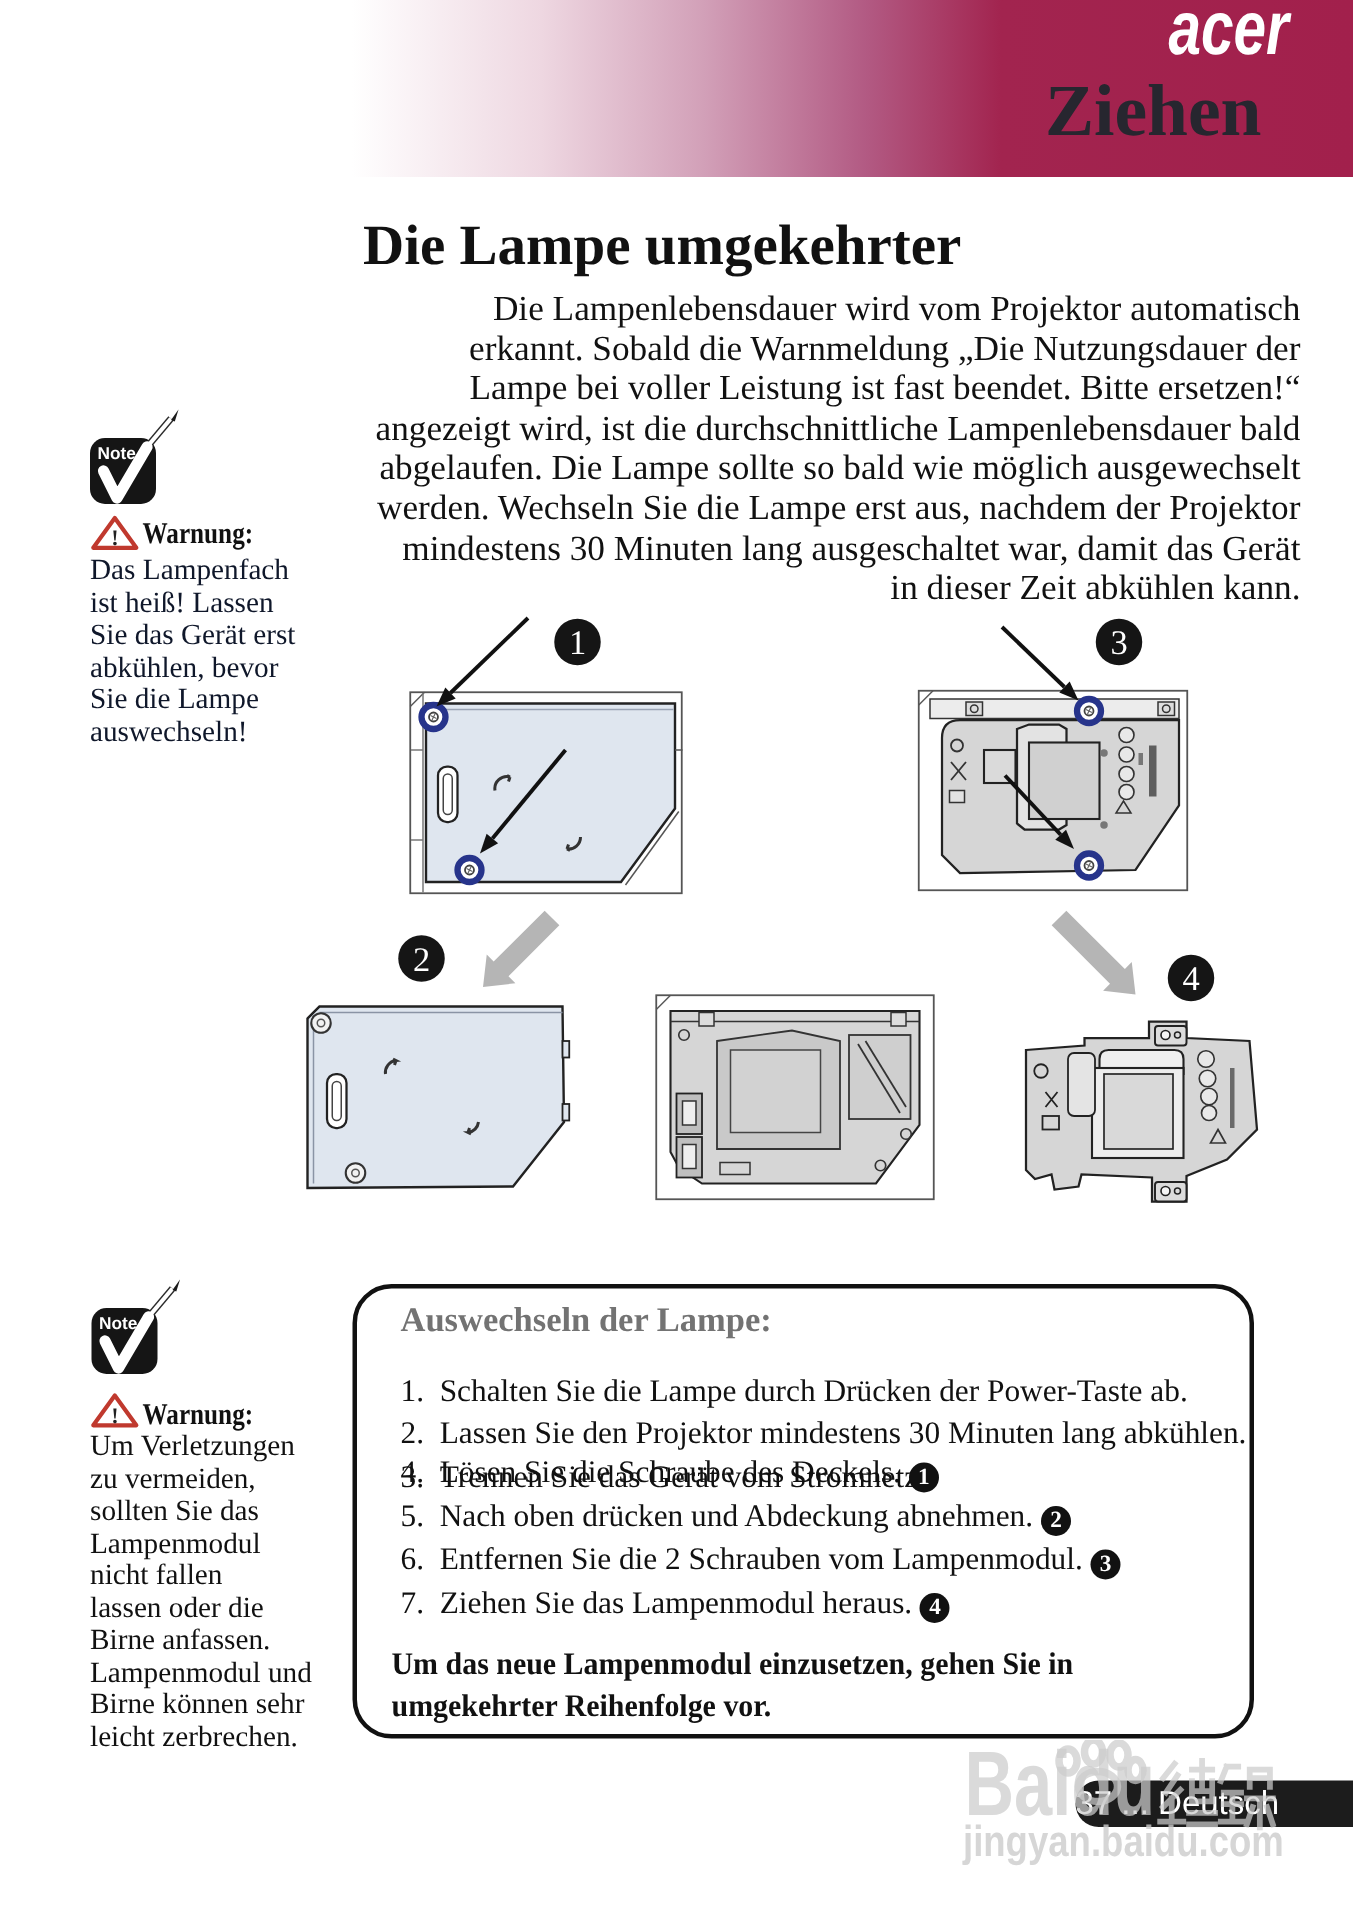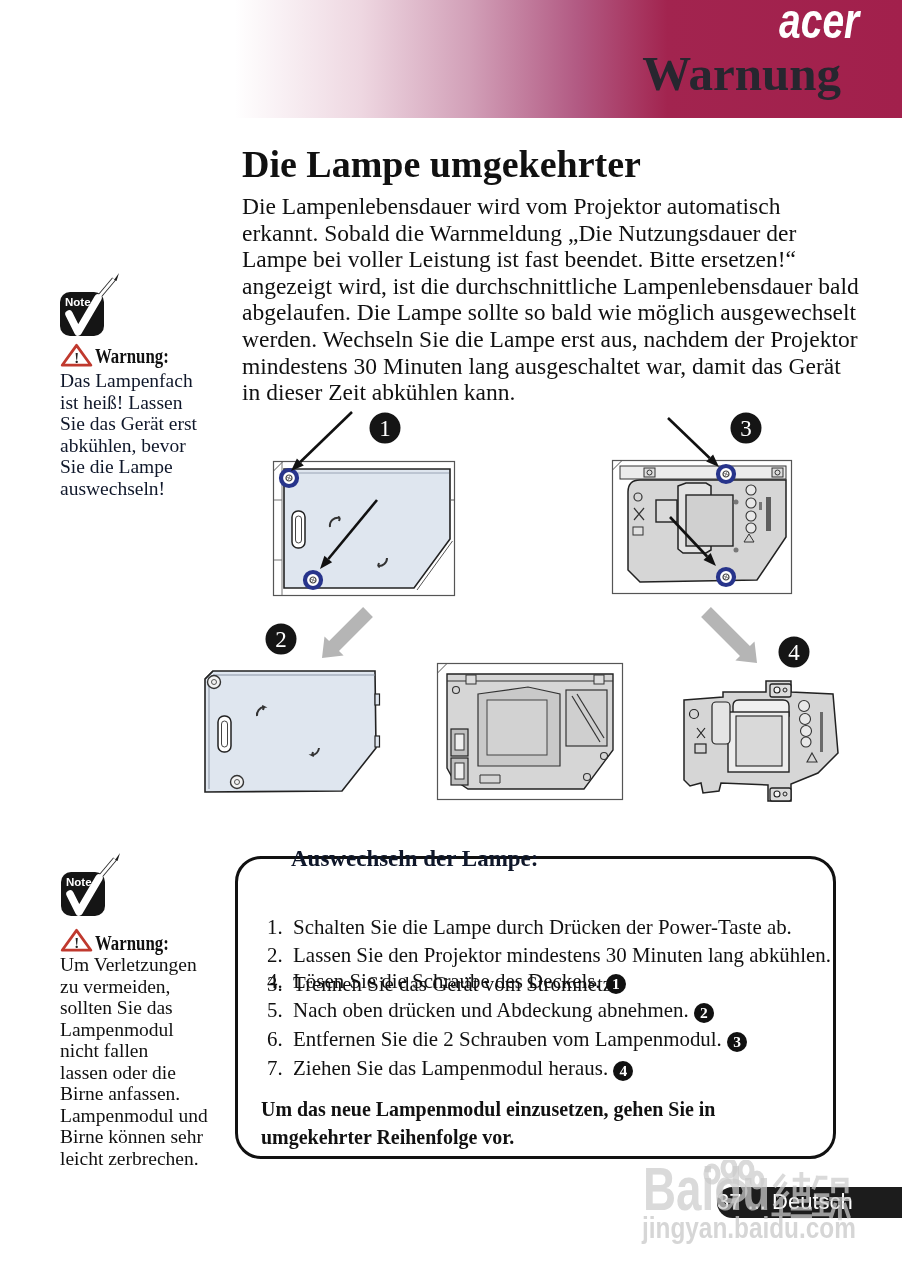--- a/index.html
+++ b/index.html
@@ -14,25 +14,25 @@
 <body>
 
 <div class="abs" style="left:0;top:0;width:902px;height:118px;
   background:linear-gradient(90deg,#ffffff 0%,#ffffff 26%,#eed7e1 40%,#d2a0b8 52%,#b25a83 64%,#a2244f 74%,#a2204c 100%);"></div>
 
 <div class="abs" style="left:779px;top:-8px;width:100px;height:40px;color:#fff;
   font-family:'Liberation Sans',sans-serif;font-weight:bold;font-style:italic;
   font-size:39px;letter-spacing:0px;transform:scaleY(1.30);transform-origin:0 0;">acer</div>
 
 <div class="abs" style="left:560px;top:45px;width:281px;text-align:right;color:#27262f;
-  font-weight:bold;font-size:49px;">Warnung</div>
+  font-weight:bold;font-size:49px;">Ziehen</div>
 
 <div class="abs" style="left:242px;top:142px;font-weight:bold;font-size:38px;color:#111;">Die Lampe umgekehrter</div>
 
-<div class="abs" style="left:242px;top:193px;width:625px;font-size:23.5px;line-height:26.6px;color:#111;white-space:nowrap;">
+<div class="abs" style="left:242px;top:193px;width:625px;font-size:23.5px;line-height:26.6px;color:#111;white-space:nowrap;text-align:right;">
 Die Lampenlebensdauer wird vom Projektor automatisch<br>
 erkannt. Sobald die Warnmeldung „Die Nutzungsdauer der<br>
 Lampe bei voller Leistung ist fast beendet. Bitte ersetzen!“<br>
 angezeigt wird, ist die durchschnittliche Lampenlebensdauer bald<br>
 abgelaufen. Die Lampe sollte so bald wie möglich ausgewechselt<br>
 werden. Wechseln Sie die Lampe erst aus, nachdem der Projektor<br>
 mindestens 30 Minuten lang ausgeschaltet war, damit das Gerät<br>
 in dieser Zeit abkühlen kann.
 </div>
 
@@ -85,21 +85,21 @@
 nicht fallen<br>
 lassen oder die<br>
 Birne anfassen.<br>
 Lampenmodul und<br>
 Birne können sehr<br>
 leicht zerbrechen.
 </div>
 
 <div class="abs" style="left:235px;top:856px;width:595px;height:297px;border:3px solid #111;border-radius:26px;"></div>
 
-<div class="abs" style="left:267px;top:846px;font-weight:bold;font-size:23px;color:#0f172a;margin-left:24px;">Auswechseln der Lampe:</div>
+<div class="abs" style="left:267px;top:867px;font-weight:bold;font-size:23px;color:#737373;">Auswechseln der Lampe:</div>
 
 <div class="abs" style="left:267px;top:892.8px;font-size:20.9px;line-height:28.5px;color:#111;white-space:nowrap;margin-top:20px;">
 1.&nbsp;&nbsp;Schalten Sie die Lampe durch Drücken der Power-Taste ab.<br>
 2.&nbsp;&nbsp;Lassen Sie den Projektor mindestens 30 Minuten lang abkühlen.<br>
 3.&nbsp;&nbsp;Trennen Sie das Gerät vom Stromnetz.
 </div>
 
 <div class="abs" style="left:267px;top:967px;font-size:20.9px;line-height:29px;color:#111;white-space:nowrap;">
 4.&nbsp;&nbsp;Lösen Sie die Schraube des Deckels. <span class="badge">1</span><br>
 5.&nbsp;&nbsp;Nach oben drücken und Abdeckung abnehmen. <span class="badge">2</span><br>

